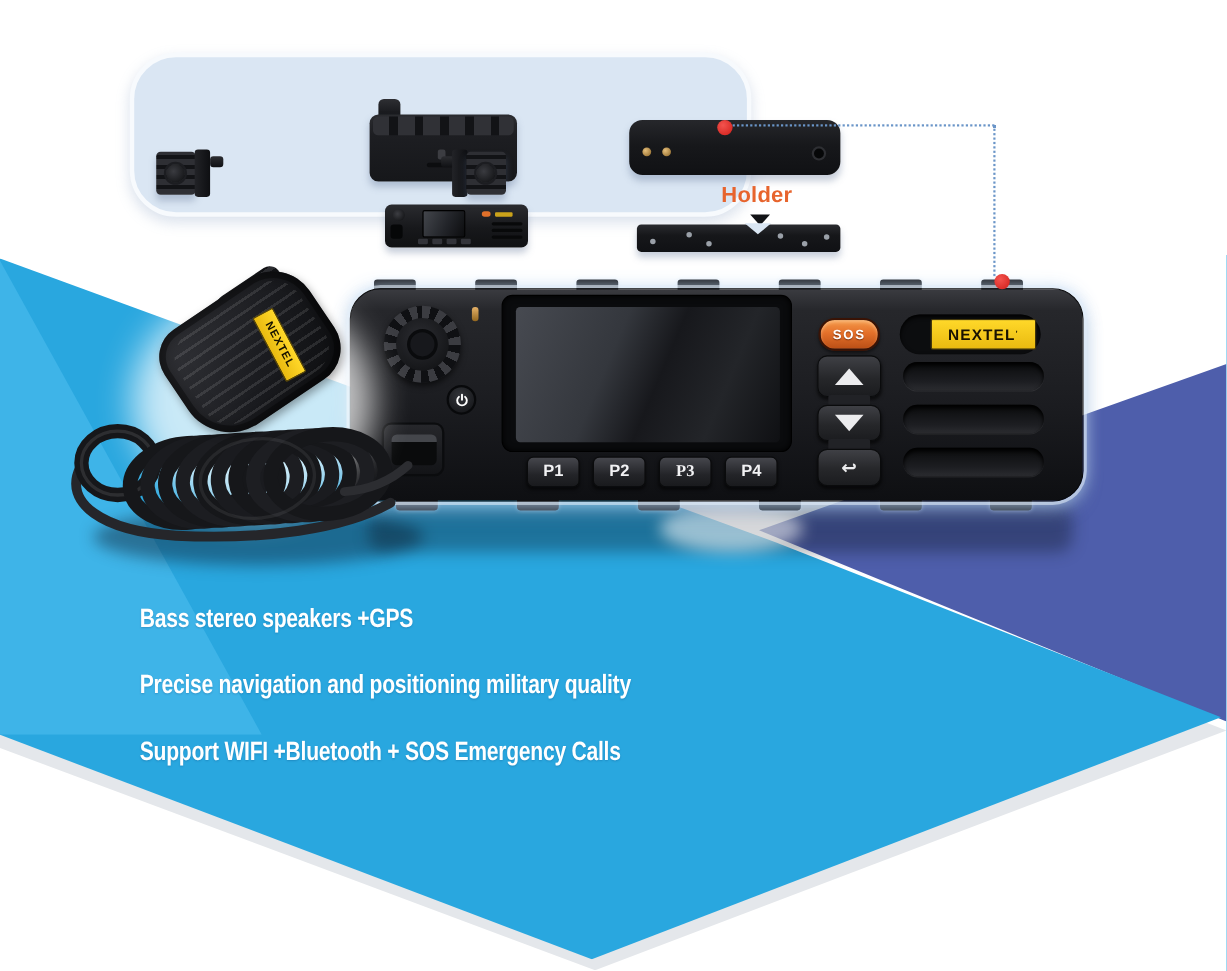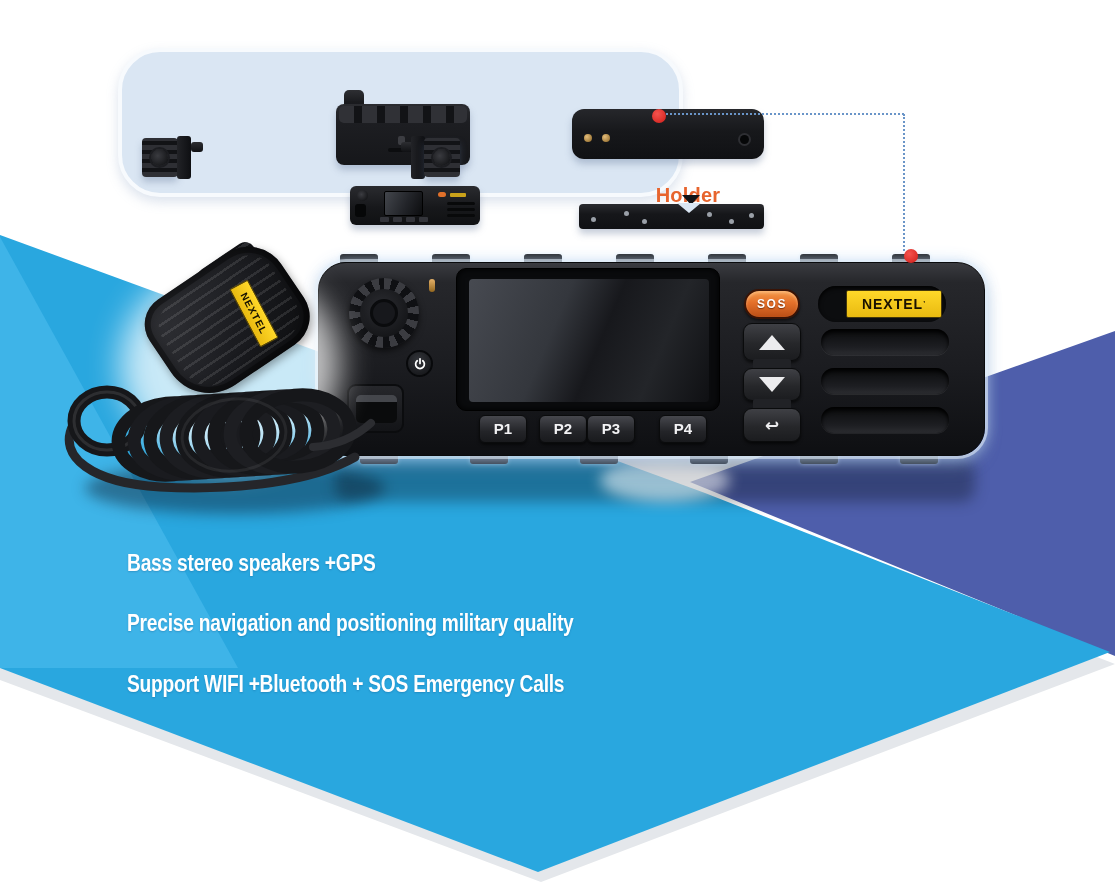--- a/index.html
+++ b/index.html
@@ -248,21 +248,21 @@
     <div class="clamp-knob" style="left:279px; top:90px;"></div>
     <div class="clamp-bar" style="left:289px; top:84px; width:14px; height:43px;"></div>
     <div class="clamp-block part" style="left:302px; top:86px; width:36px; height:39px;"></div>
     <div class="clamp-boss" style="left:311px; top:97px;"></div>
   </div>
 </div>
 
 <style>
   .holder-label{ position:absolute; }
   .holder-arrow{ position:absolute; }
-  .abs.holder-label{ left:506px; top:132px; }
+  .abs.holder-label{ left:506px; top:115px; }
   .abs.holder-arrow{ left:560px; top:143px; }
 </style>
 
 <div class="abs dash-h"></div>
 <div class="abs dash-v"></div>
 <div class="abs red-dot" style="left:652px; top:109px;"></div>
 
 <div>
 
   <div class="abs tab" style="left:340px; top:254px;"></div>
@@ -294,21 +294,21 @@
     <div class="socket">
       <div class="socket-hole"></div>
     </div>
 
     <div class="screen">
       <div class="glass"></div>
     </div>
 
     <div class="pbtn" style="left:160px;">P1</div>
     <div class="pbtn" style="left:220px;">P2</div>
-    <div class="pbtn" style="left:268px;">P3</div>
+    <div class="pbtn" style="left:280px;font-family:Liberation Serif, serif;">P3</div>
     <div class="pbtn" style="left:340px;">P4</div>
 
     <div class="sos">SOS</div>
 
     <div class="logo-recess"></div>
     <div class="brand"><span>NEXTEL</span><span class="tm">’</span></div>
 
     <div class="navbtn" style="top:60px; height:38px;">
       <div class="tri-up"></div>
     </div>

